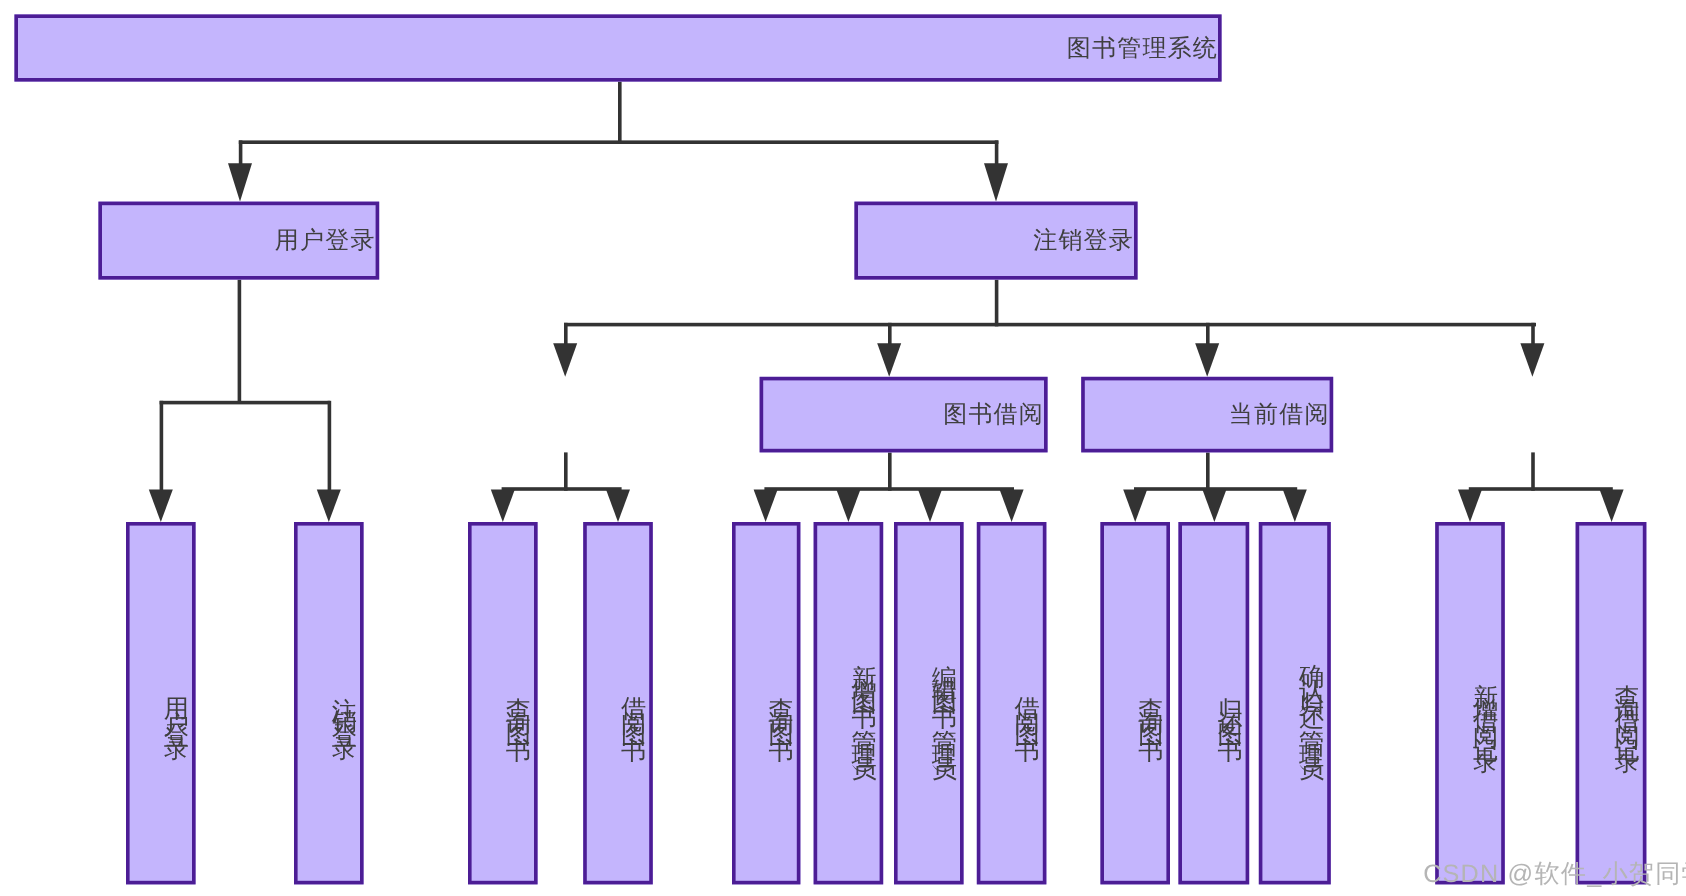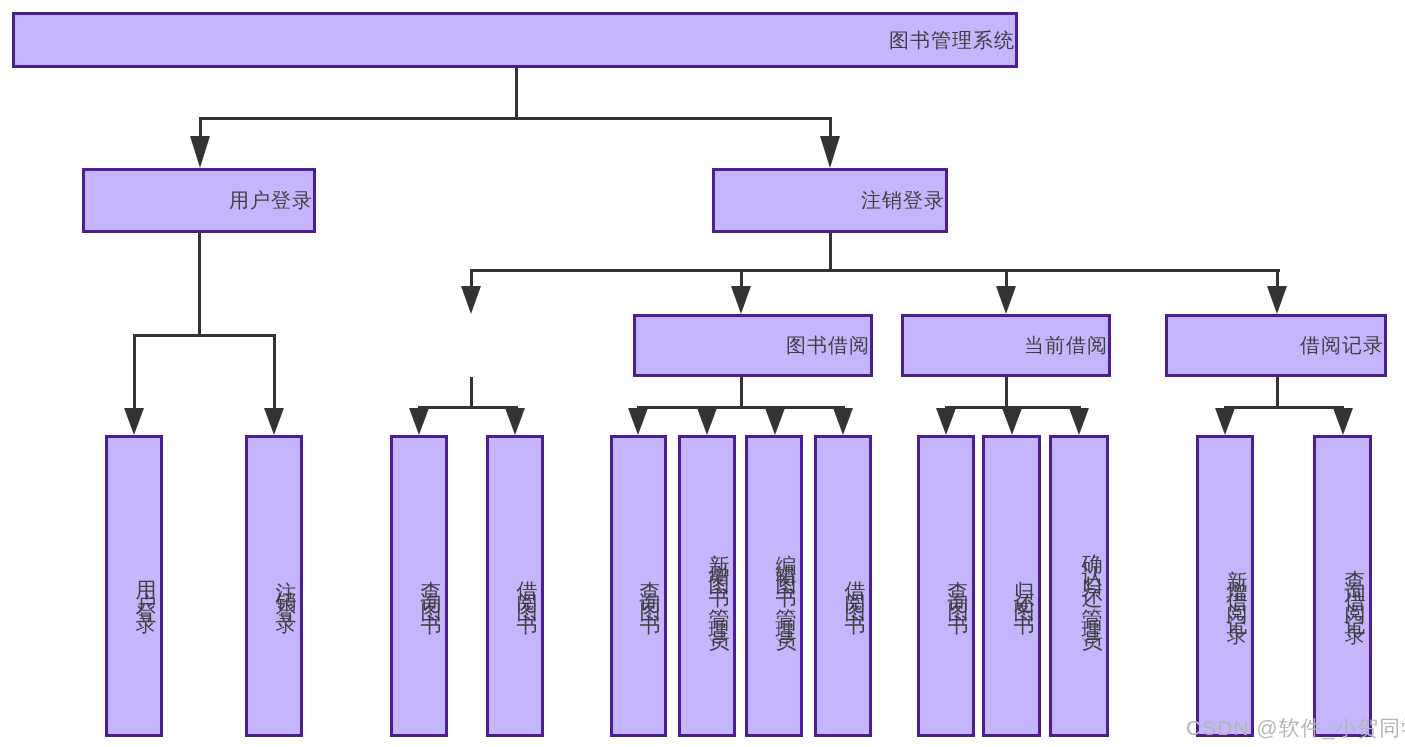--- a/index.html
+++ b/index.html
@@ -113,23 +113,20 @@
   <div class="box hbox" style="left:712px;top:168px;width:236px;height:65px;">
     <span>注销登录</span>
   </div>
 
   <div class="box hbox" style="left:633px;top:314px;width:240px;height:63px;">
     <span>图书借阅</span>
   </div>
   <div class="box hbox" style="left:901px;top:314px;width:210px;height:63px;">
     <span>当前借阅</span>
   </div>
-  <div class="box hbox" style="left:1165px;top:314px;width:222px;height:63px;">
-    <span>借阅记录</span>
-  </div>
 
   <div class="box leaf" style="left:105px;">
     <span class="vtext">用户登录</span>
   </div>
   <div class="box leaf" style="left:245px;">
     <span class="vtext">注销登录</span>
   </div>
 
   <div class="box leaf" style="left:390px;">
     <span class="vtext">查询图书</span>

